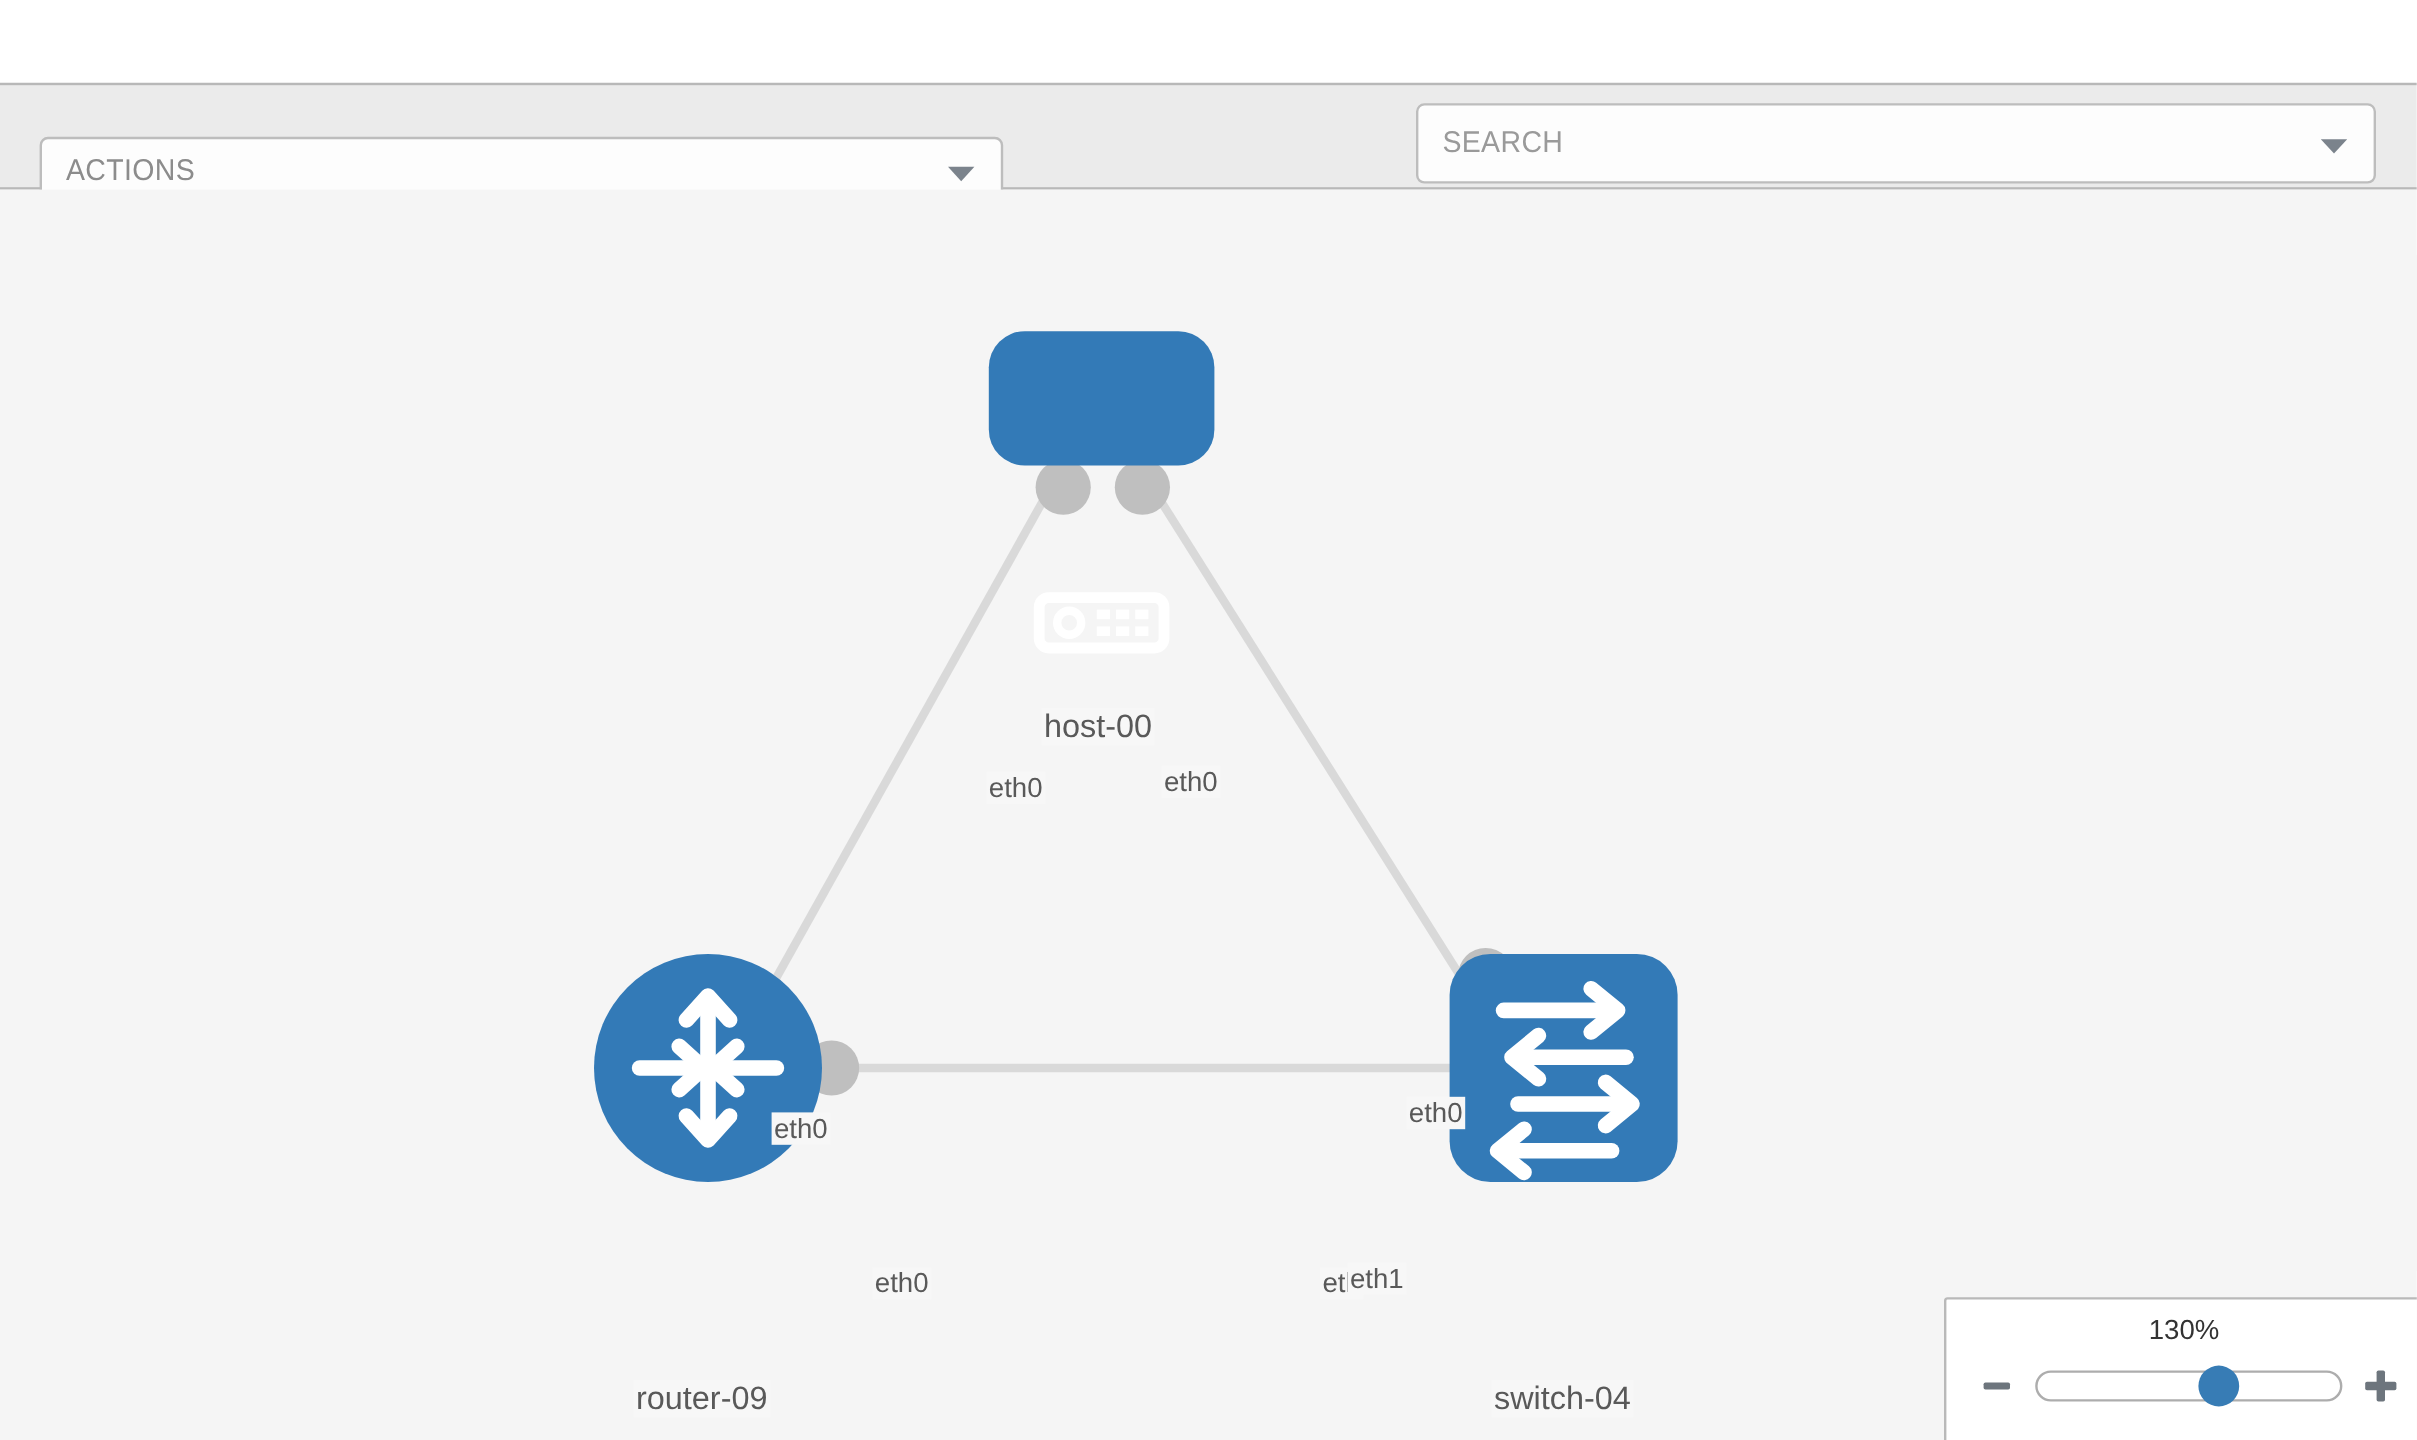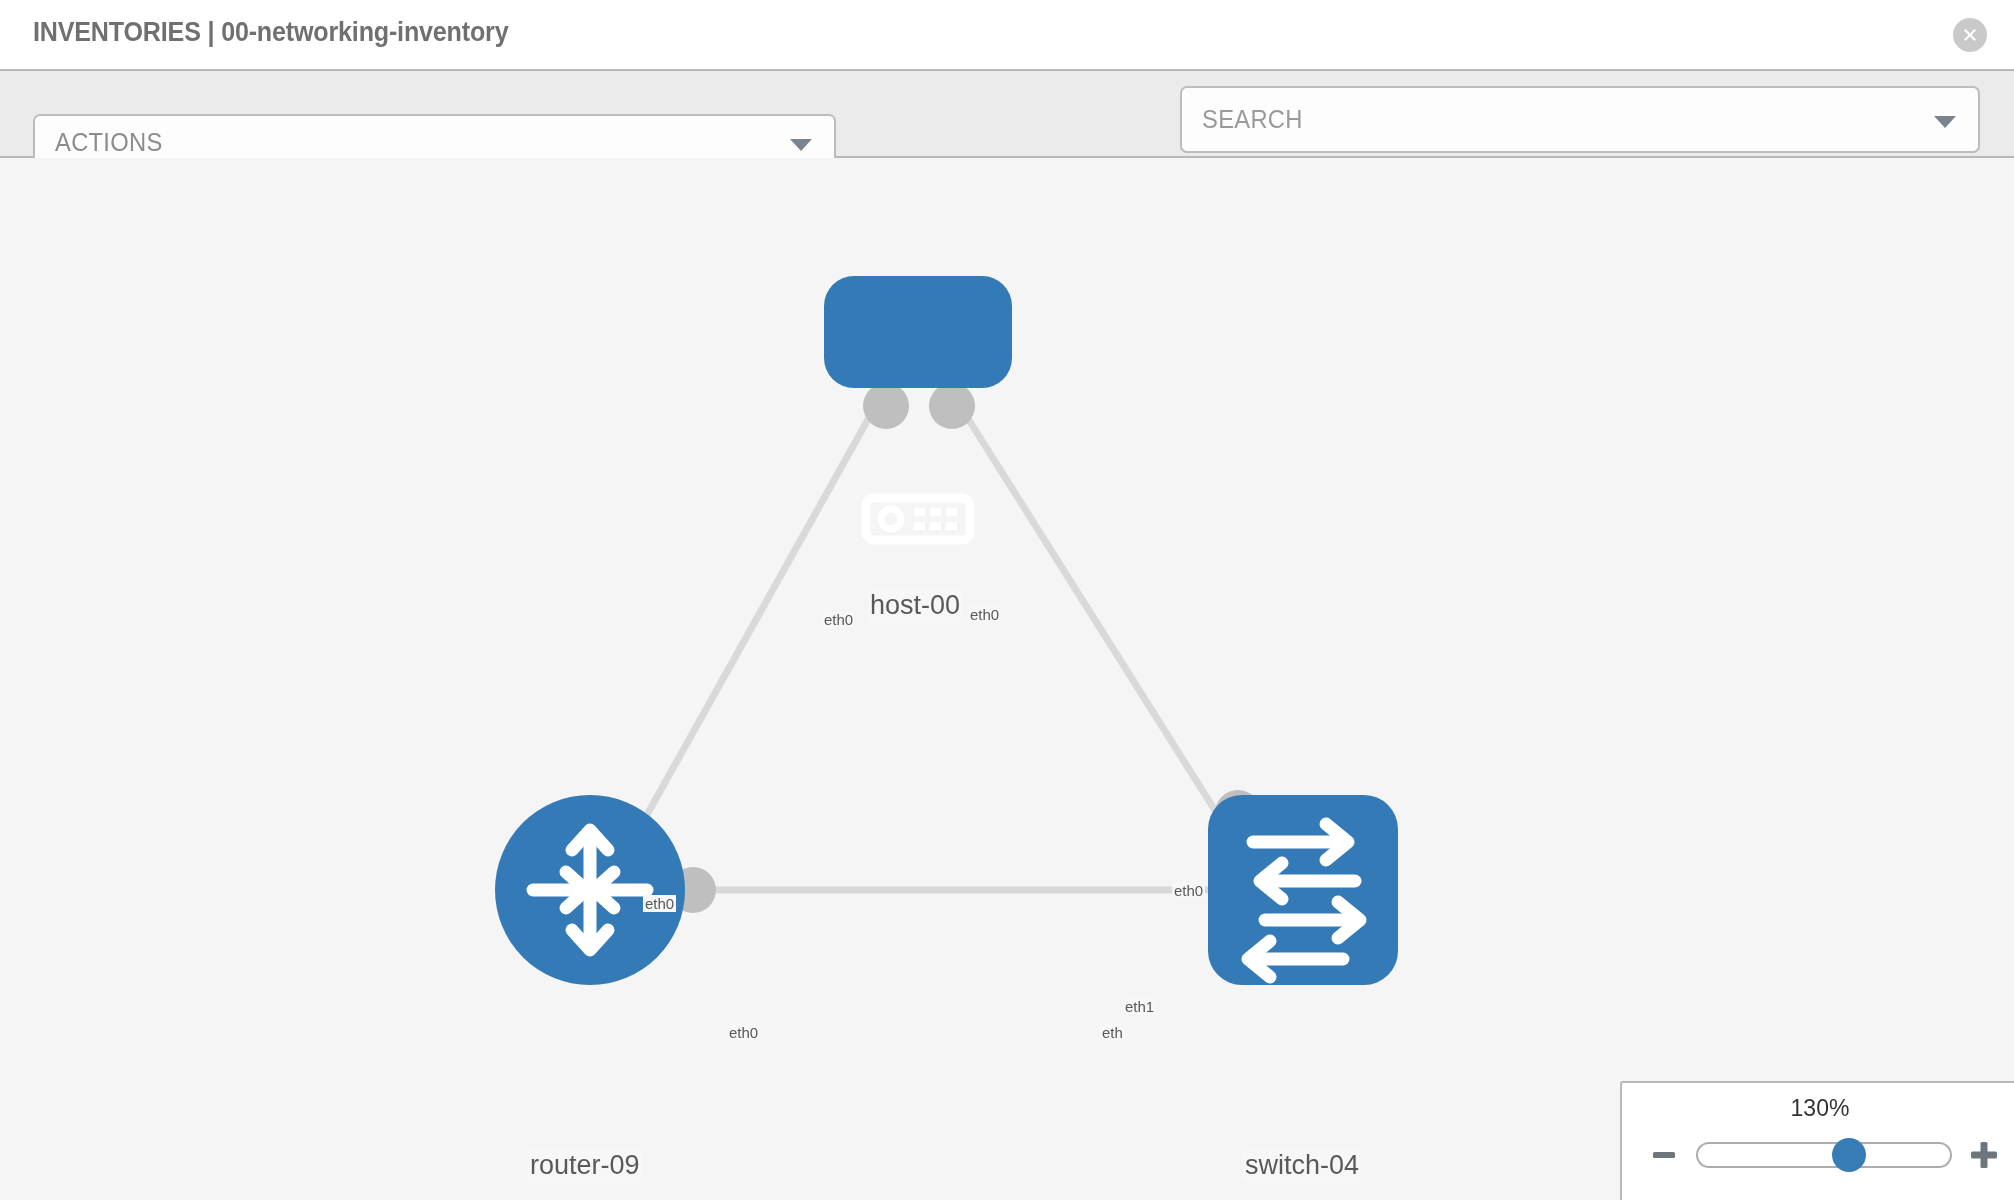--- a/index.html
+++ b/index.html
@@ -146,21 +146,21 @@
 
   
   .nlabel {
     position: absolute;
     color: #595959;
     background: #f7f7f7;
     white-space: nowrap;
     padding: 0 2px;
   }
   .nlabel.big  { font-size: 27px; }
-  .nlabel.port { font-size: 15px; }
+  .nlabel.port { font-size: 23px; margin-top: 32px; }
 
   
   .zoom-panel {
     position: absolute;
     left: 1620px;
     top: 1081px;
     width: 400px;
     height: 125px;
     background: #ffffff;
     border: 2px solid #b9b9b9;
@@ -214,29 +214,20 @@
     border-radius: 50%;
     background: #377cb5;
     cursor: grab;
   }
 </style>
 </head>
 <body>
 
 <div id="app">
 
-  <div class="header">
-    <div class="header-title">INVENTORIES | 00-networking-inventory</div>
-
-    <div class="close-btn">
-      <svg width="20" height="20" viewBox="0 0 20 20" aria-hidden="true">
-        <path d="M5.5 4 L10 8.5 L14.5 4 L16 5.5 L11.5 10 L16 14.5 L14.5 16 L10 11.5 L5.5 16 L4 14.5 L8.5 10 L4 5.5 Z" fill="#ffffff"></path>
-      </svg>
-    </div>
-  </div>
 
   <div class="toolbar">
 
     <div class="actions-select">
       <span class="sel-text">ACTIONS</span>
       <span class="caret"></span>
     </div>
 
     <div class="tool-icon wrench">
       <svg width="38" height="38" viewBox="0 0 38 38" aria-hidden="true">
@@ -335,21 +326,21 @@
 
     <div class="nlabel port" style="left:822px; top:453px;">eth0</div>
     <div class="nlabel port" style="left:968px; top:448px;">eth0</div>
     <div class="nlabel big" style="left:868px; top:432px;">host-00</div>
 
     <div class="nlabel port" style="left:643px; top:737px;">eth0</div>
     <div class="nlabel port" style="left:1172px; top:724px;">eth0</div>
 
     <div class="nlabel port" style="left:727px; top:866px;">eth0</div>
     <div class="nlabel port" style="left:1100px; top:866px;">eth</div>
-    <div class="nlabel port" style="left:1123px; top:840px;">eth1</div>
+    <div class="nlabel port" style="left:1123px; top:862px;">eth1</div>
 
     <div class="nlabel big" style="left:528px; top:992px;">router-09</div>
     <div class="nlabel big" style="left:1243px; top:992px;">switch-04</div>
   </div>
 
   <div class="zoom-panel">
     <div class="zoom-label">130%</div>
     <div class="zoom-row">
       <div class="zoom-minus">
         <svg width="26" height="26" viewBox="0 0 26 26" aria-hidden="true">

